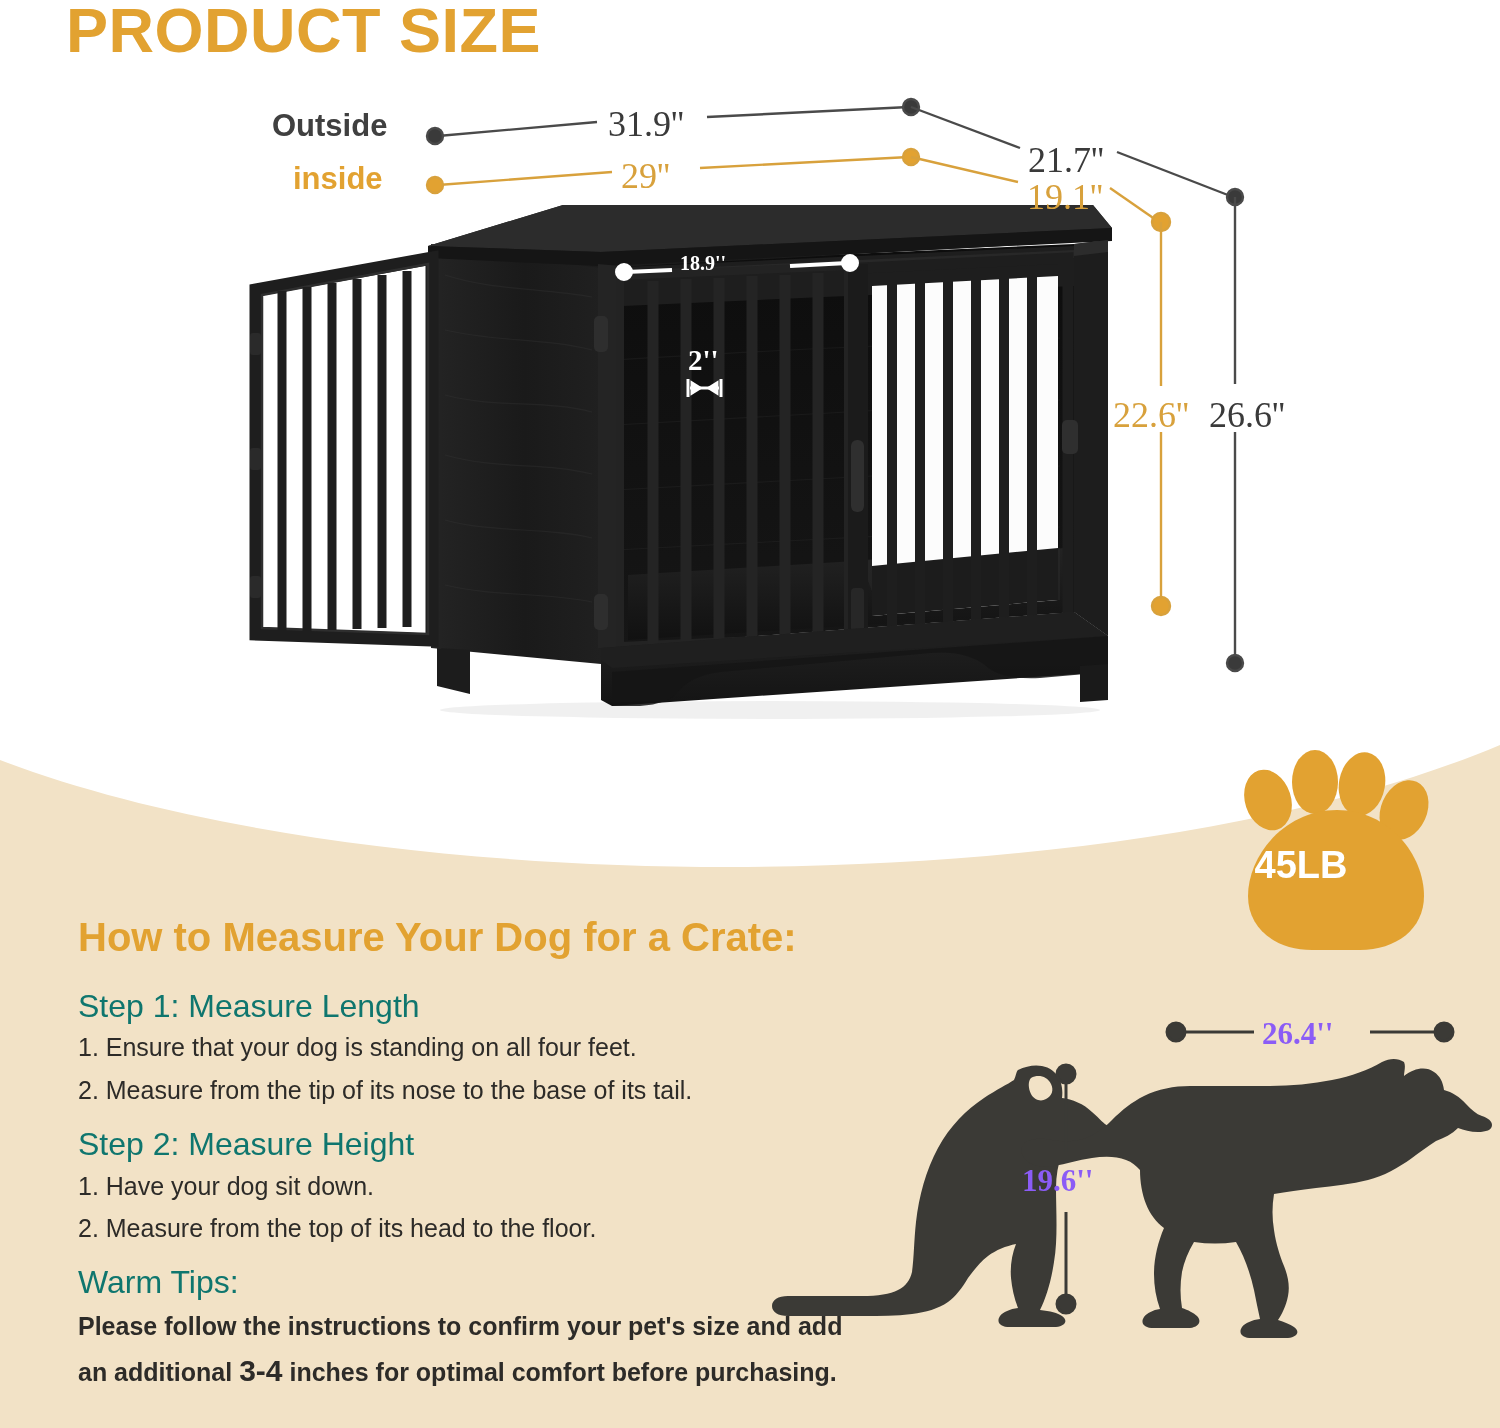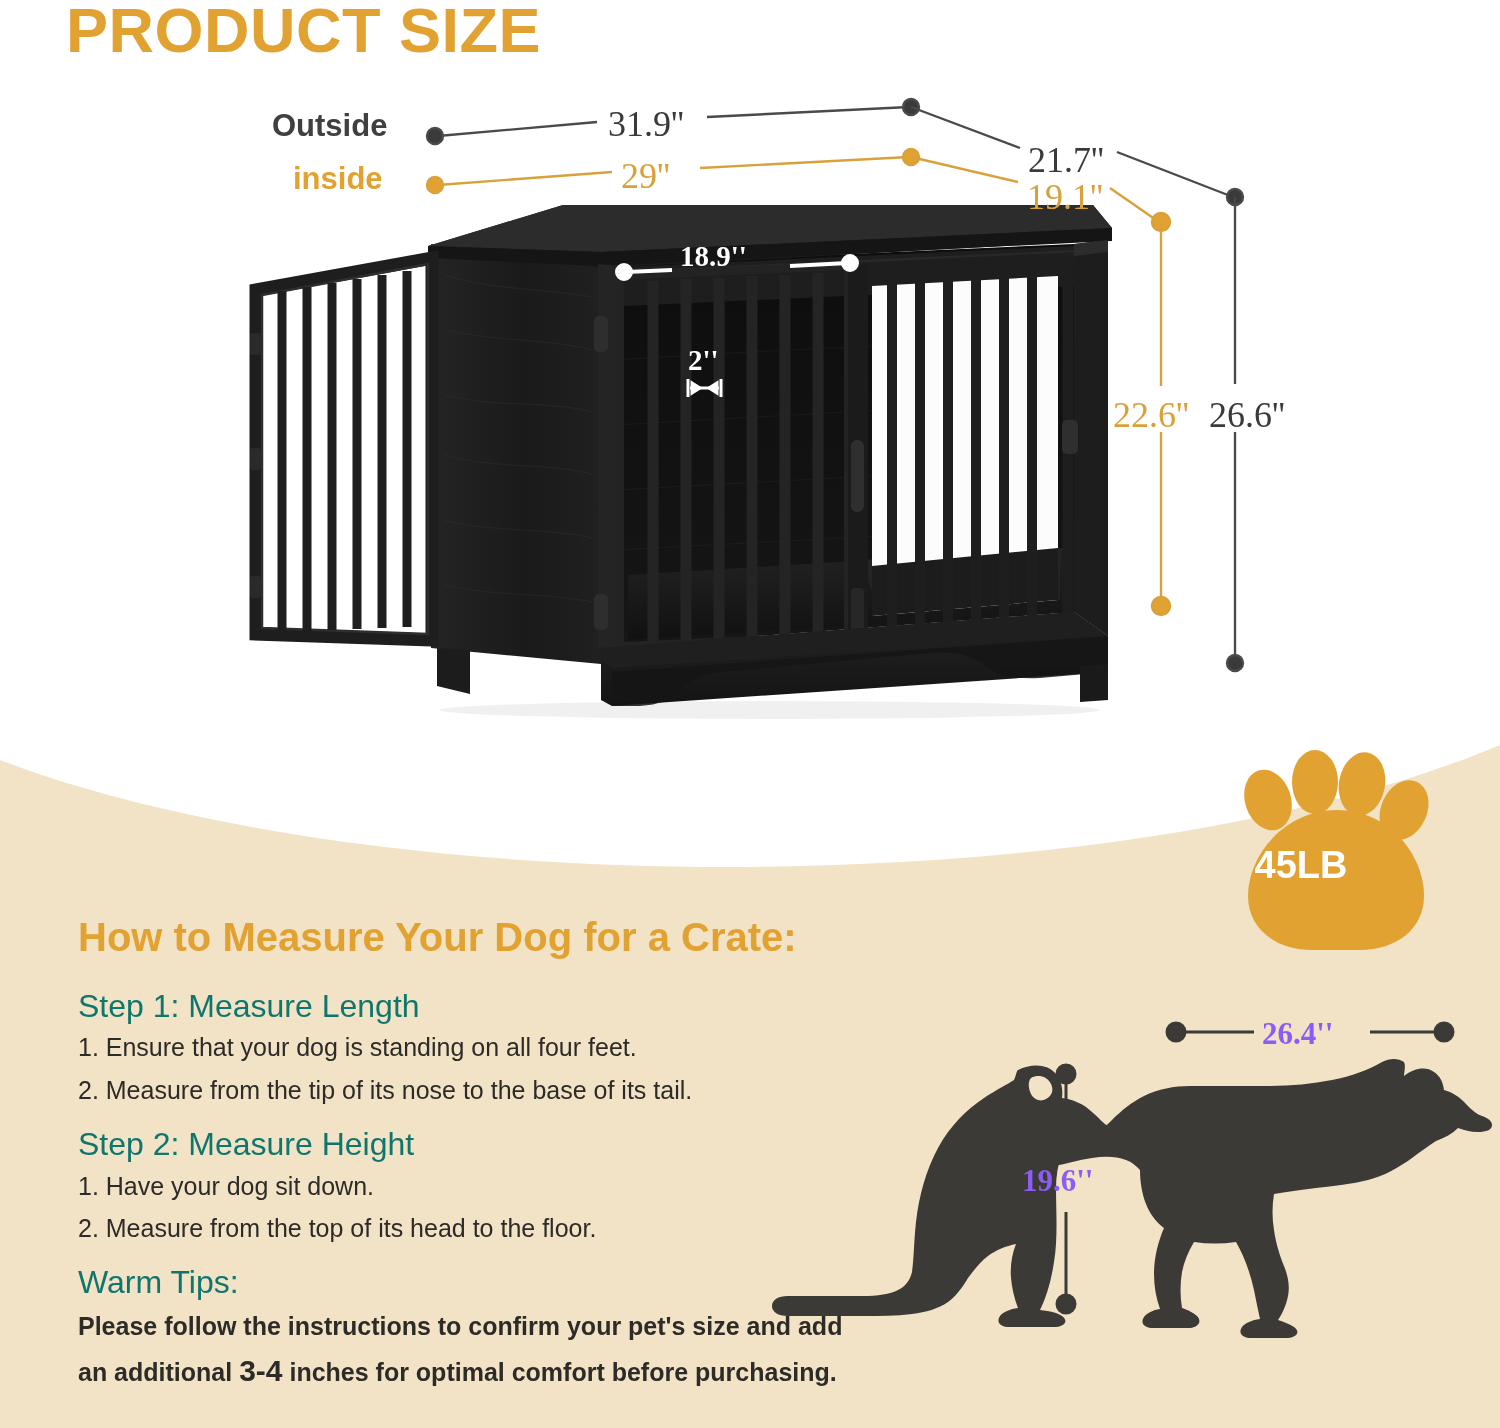--- a/index.html
+++ b/index.html
@@ -45,21 +45,21 @@
   #dim-29 {left:621px;top:155px;}
   #dim-217{left:1028px;top:139px;}
   #dim-191{left:1027px;top:176px;}
   #dim-226{left:1113px;top:394px;}
   #dim-266{left:1209px;top:394px;}
 
   .dim-white{
     color:#ffffff;font-weight:700;
     font-family:"Liberation Serif", serif;
   }
-  #dim-189{left:680px;top:240px;font-size:29px;}
+  #dim-189{left:680px;top:252px;font-size:20px;}
   #dim-2  {left:688px;top:344px;font-size:29px;}
 
   
   #howto-heading{
     left:78px;top:915px;
     font-size:40px;font-weight:700;
     color:#E2A231;
   }
   .step-head{
     font-size:32px;font-weight:400;color:#0f766e;

